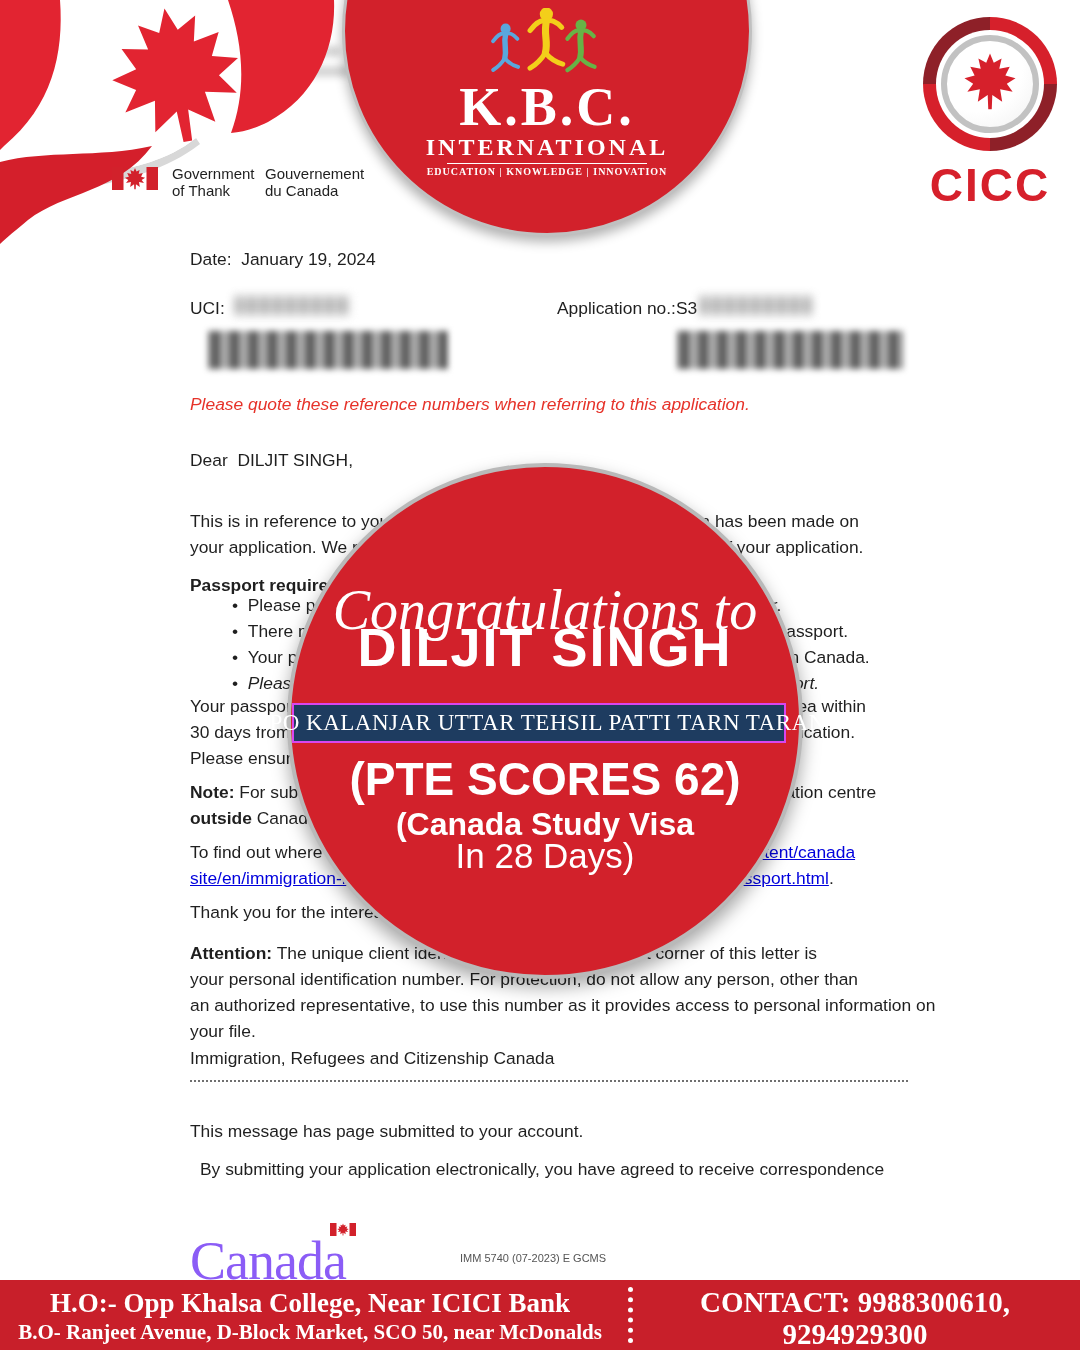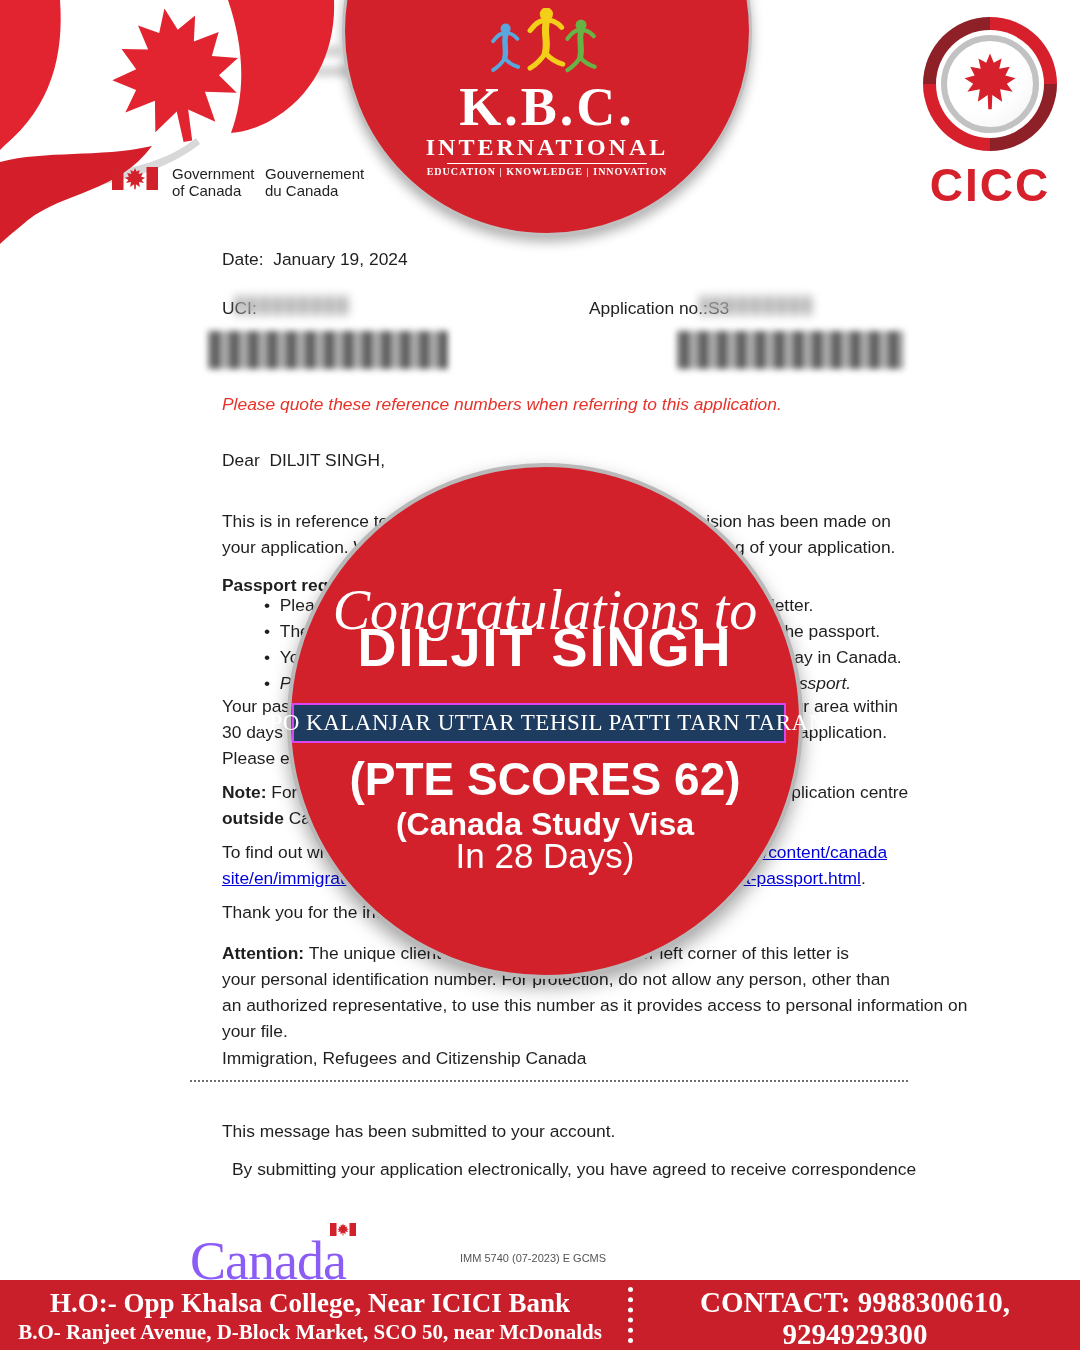--- a/index.html
+++ b/index.html
@@ -1,19 +1,19 @@
 <!DOCTYPE html>
 <html><head>
 <meta charset="utf-8">
 <style>
   html,body{margin:0;padding:0;background:#ffffff;}
   #canvas{position:relative;width:1080px;height:1350px;background:#ffffff;overflow:hidden;
           font-family:"Liberation Sans",sans-serif;color:#1f1f1f;}
   .abs{position:absolute;}
-  .bl{position:absolute;white-space:nowrap;font-size:17.4px;line-height:24px;color:#1f1f1f;margin-left:32px;}
+  .bl{position:absolute;white-space:nowrap;font-size:17.4px;line-height:24px;color:#1f1f1f;}
   .b{font-weight:bold;}
   .i{font-style:italic;}
   .link{color:#0000dd;text-decoration:underline;}
   .blurbar{position:absolute;filter:blur(4px);opacity:.85;}
   .barcode{background:repeating-linear-gradient(90deg,#151515 0 3px,#fff 3px 5px,#222 5px 10px,#fff 10px 13px,#000 13px 15px,#fff 15px 19px);filter:blur(3px);}
   .smudge{background:repeating-linear-gradient(90deg,#8a8a8a 0 7px,#d5d5d5 7px 13px);filter:blur(5px);opacity:.75;}
   .ghost{position:absolute;background:#9a9a9a;filter:blur(3px);opacity:.4;border-radius:3px;}
   .serif{font-family:"Liberation Serif",serif;}
   .circle-overlay{position:absolute;left:287px;top:463px;width:516px;height:516px;border-radius:50%;
       background:#d2212b;border:4px solid #b9b9b9;box-sizing:border-box;
@@ -60,21 +60,21 @@
     <svg width="46" height="23" viewBox="0 0 46 23">
       <rect x="0" y="0" width="11.5" height="23" fill="#d2212b"></rect>
       <rect x="34.5" y="0" width="11.5" height="23" fill="#d2212b"></rect>
       <g transform="translate(11.5,0) scale(0.23)">
         <path d="M50 4 L56.5 20 L70 12.5 L66 30 L84 26.5 L76.5 42 L94 46.5 L79 56 L89 70 L67.5 65.5 L71 87 L54 75.5 L53 97 L47 97 L46 75.5 L29 87 L32.5 65.5 L11 70 L21 56 L6 46.5 L23.5 42 L16 26.5 L34 30 L30 12.5 L43.5 20 Z" fill="#d2212b"></path>
       </g>
     </svg>
   </span>
   <div class="abs" style="left:172px;top:165px;font-size:15px;line-height:17px;z-index:4;">
     <div>Government</div>
-    <div>of Canada</div>
+    <div>of Thank</div>
   </div>
   <div class="abs" style="left:265px;top:165px;font-size:15px;line-height:17px;z-index:4;">
     <div>Gouvernement</div>
     <div>du Canada</div>
   </div>
 
   <div class="kbc-circle"></div>
   <span class="abs" style="left:490px;top:8px;z-index:7;">
     <svg width="112" height="74" viewBox="0 0 112 74">
       <g stroke="#5aa7dd" fill="#5aa7dd" transform="translate(0,16) scale(0.78)" stroke-linecap="round">
@@ -169,21 +169,21 @@
     <span class="b">Attention:</span><span>  The unique client identifier (UCI) in the upper left corner of this letter is</span>
   </div>
   <div class="bl" style="left:190px;top:967px;">your personal identification number. For protection, do not allow any person, other than</div>
   <div class="bl" style="left:190px;top:993px;">an authorized representative, to use this number as it provides access to personal information on</div>
   <div class="bl" style="left:190px;top:1019px;">your file.</div>
 
   <div class="bl" style="left:190px;top:1046px;">Immigration, Refugees and Citizenship Canada</div>
 
   <div class="dotline"></div>
 
-  <div class="bl" style="left:190px;top:1119px;">This message has been submitted to your account.</div>
+  <div class="bl" style="left:190px;top:1119px;">This message has page submitted to your account.</div>
   <div class="bl" style="left:200px;top:1157px;text-align:center;">By submitting your application electronically, you have agreed to receive correspondence</div>
 
   <div class="abs serif" style="left:190px;top:1218px;font-size:54px;color:#8b5cf6;letter-spacing:-1px;z-index:4;margin-top:12px;">Canada</div>
   <span class="abs" style="left:330px;top:1222px;z-index:4;">
     <svg width="26" height="13" viewBox="0 0 46 23">
       <rect x="0" y="0" width="11.5" height="23" fill="#d2212b"></rect>
       <rect x="34.5" y="0" width="11.5" height="23" fill="#d2212b"></rect>
       <g transform="translate(11.5,0) scale(0.23)">
         <path d="M50 4 L56.5 20 L70 12.5 L66 30 L84 26.5 L76.5 42 L94 46.5 L79 56 L89 70 L67.5 65.5 L71 87 L54 75.5 L53 97 L47 97 L46 75.5 L29 87 L32.5 65.5 L11 70 L21 56 L6 46.5 L23.5 42 L16 26.5 L34 30 L30 12.5 L43.5 20 Z" fill="#d2212b"></path>
       </g>

